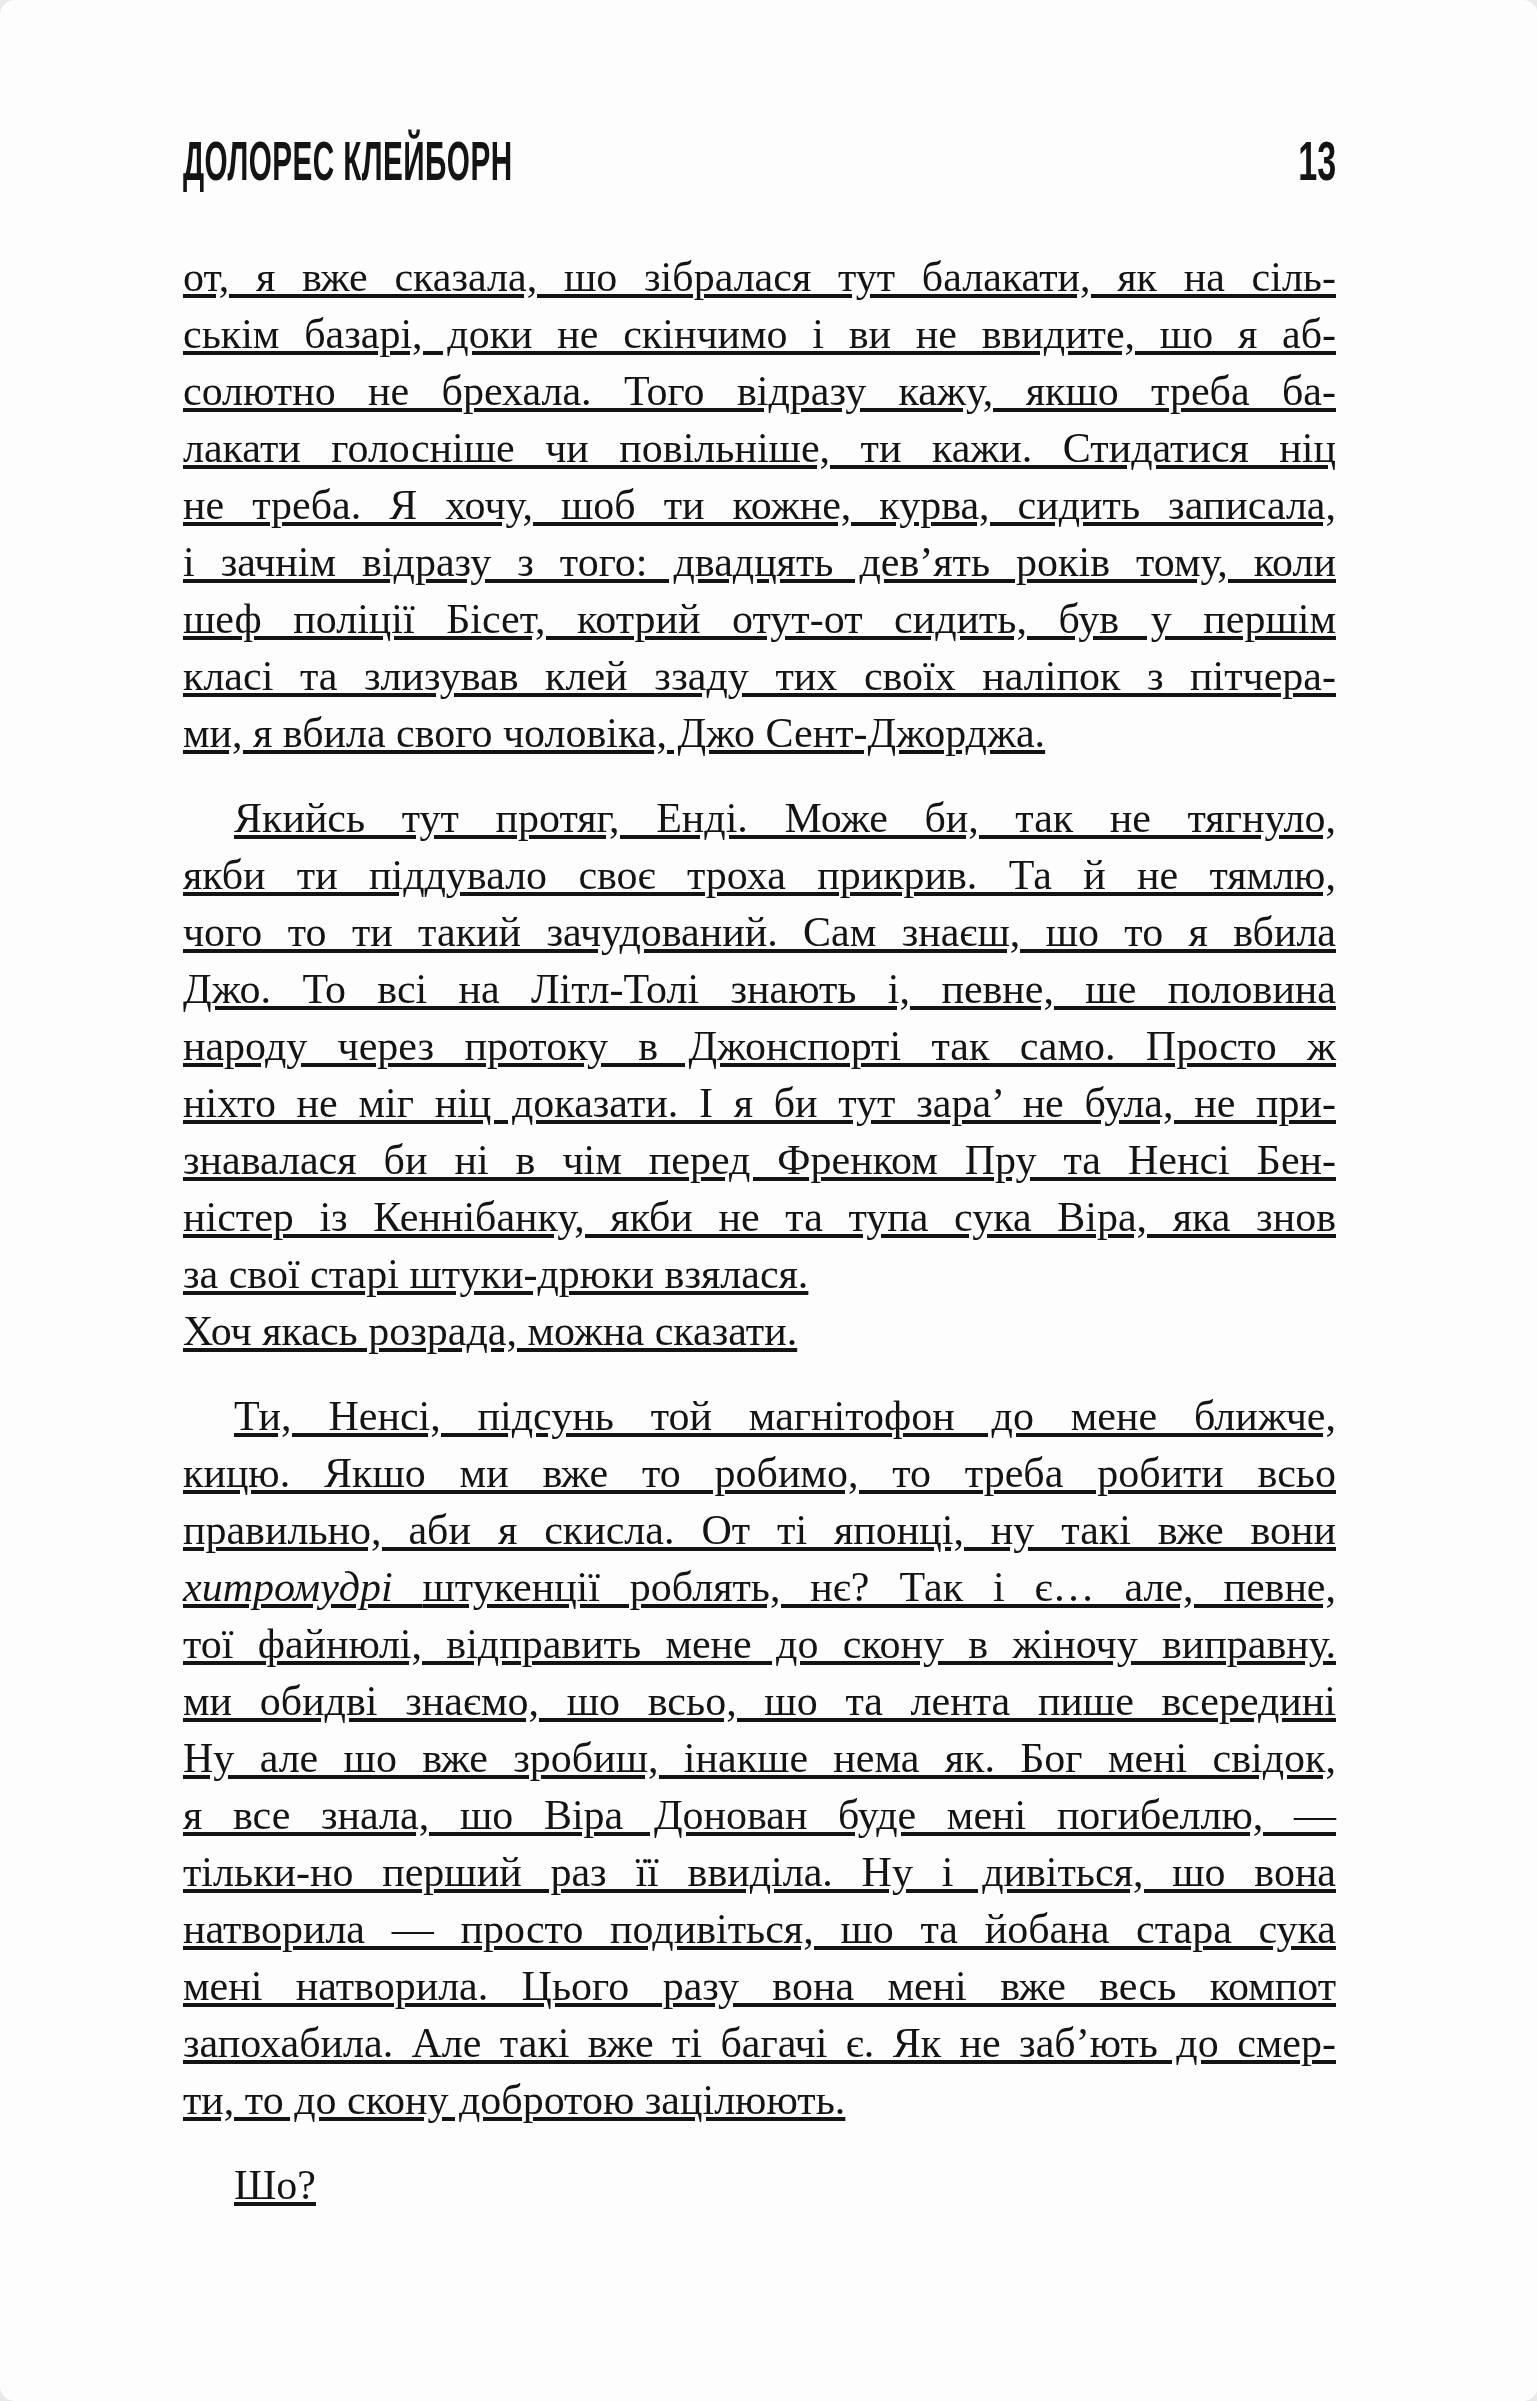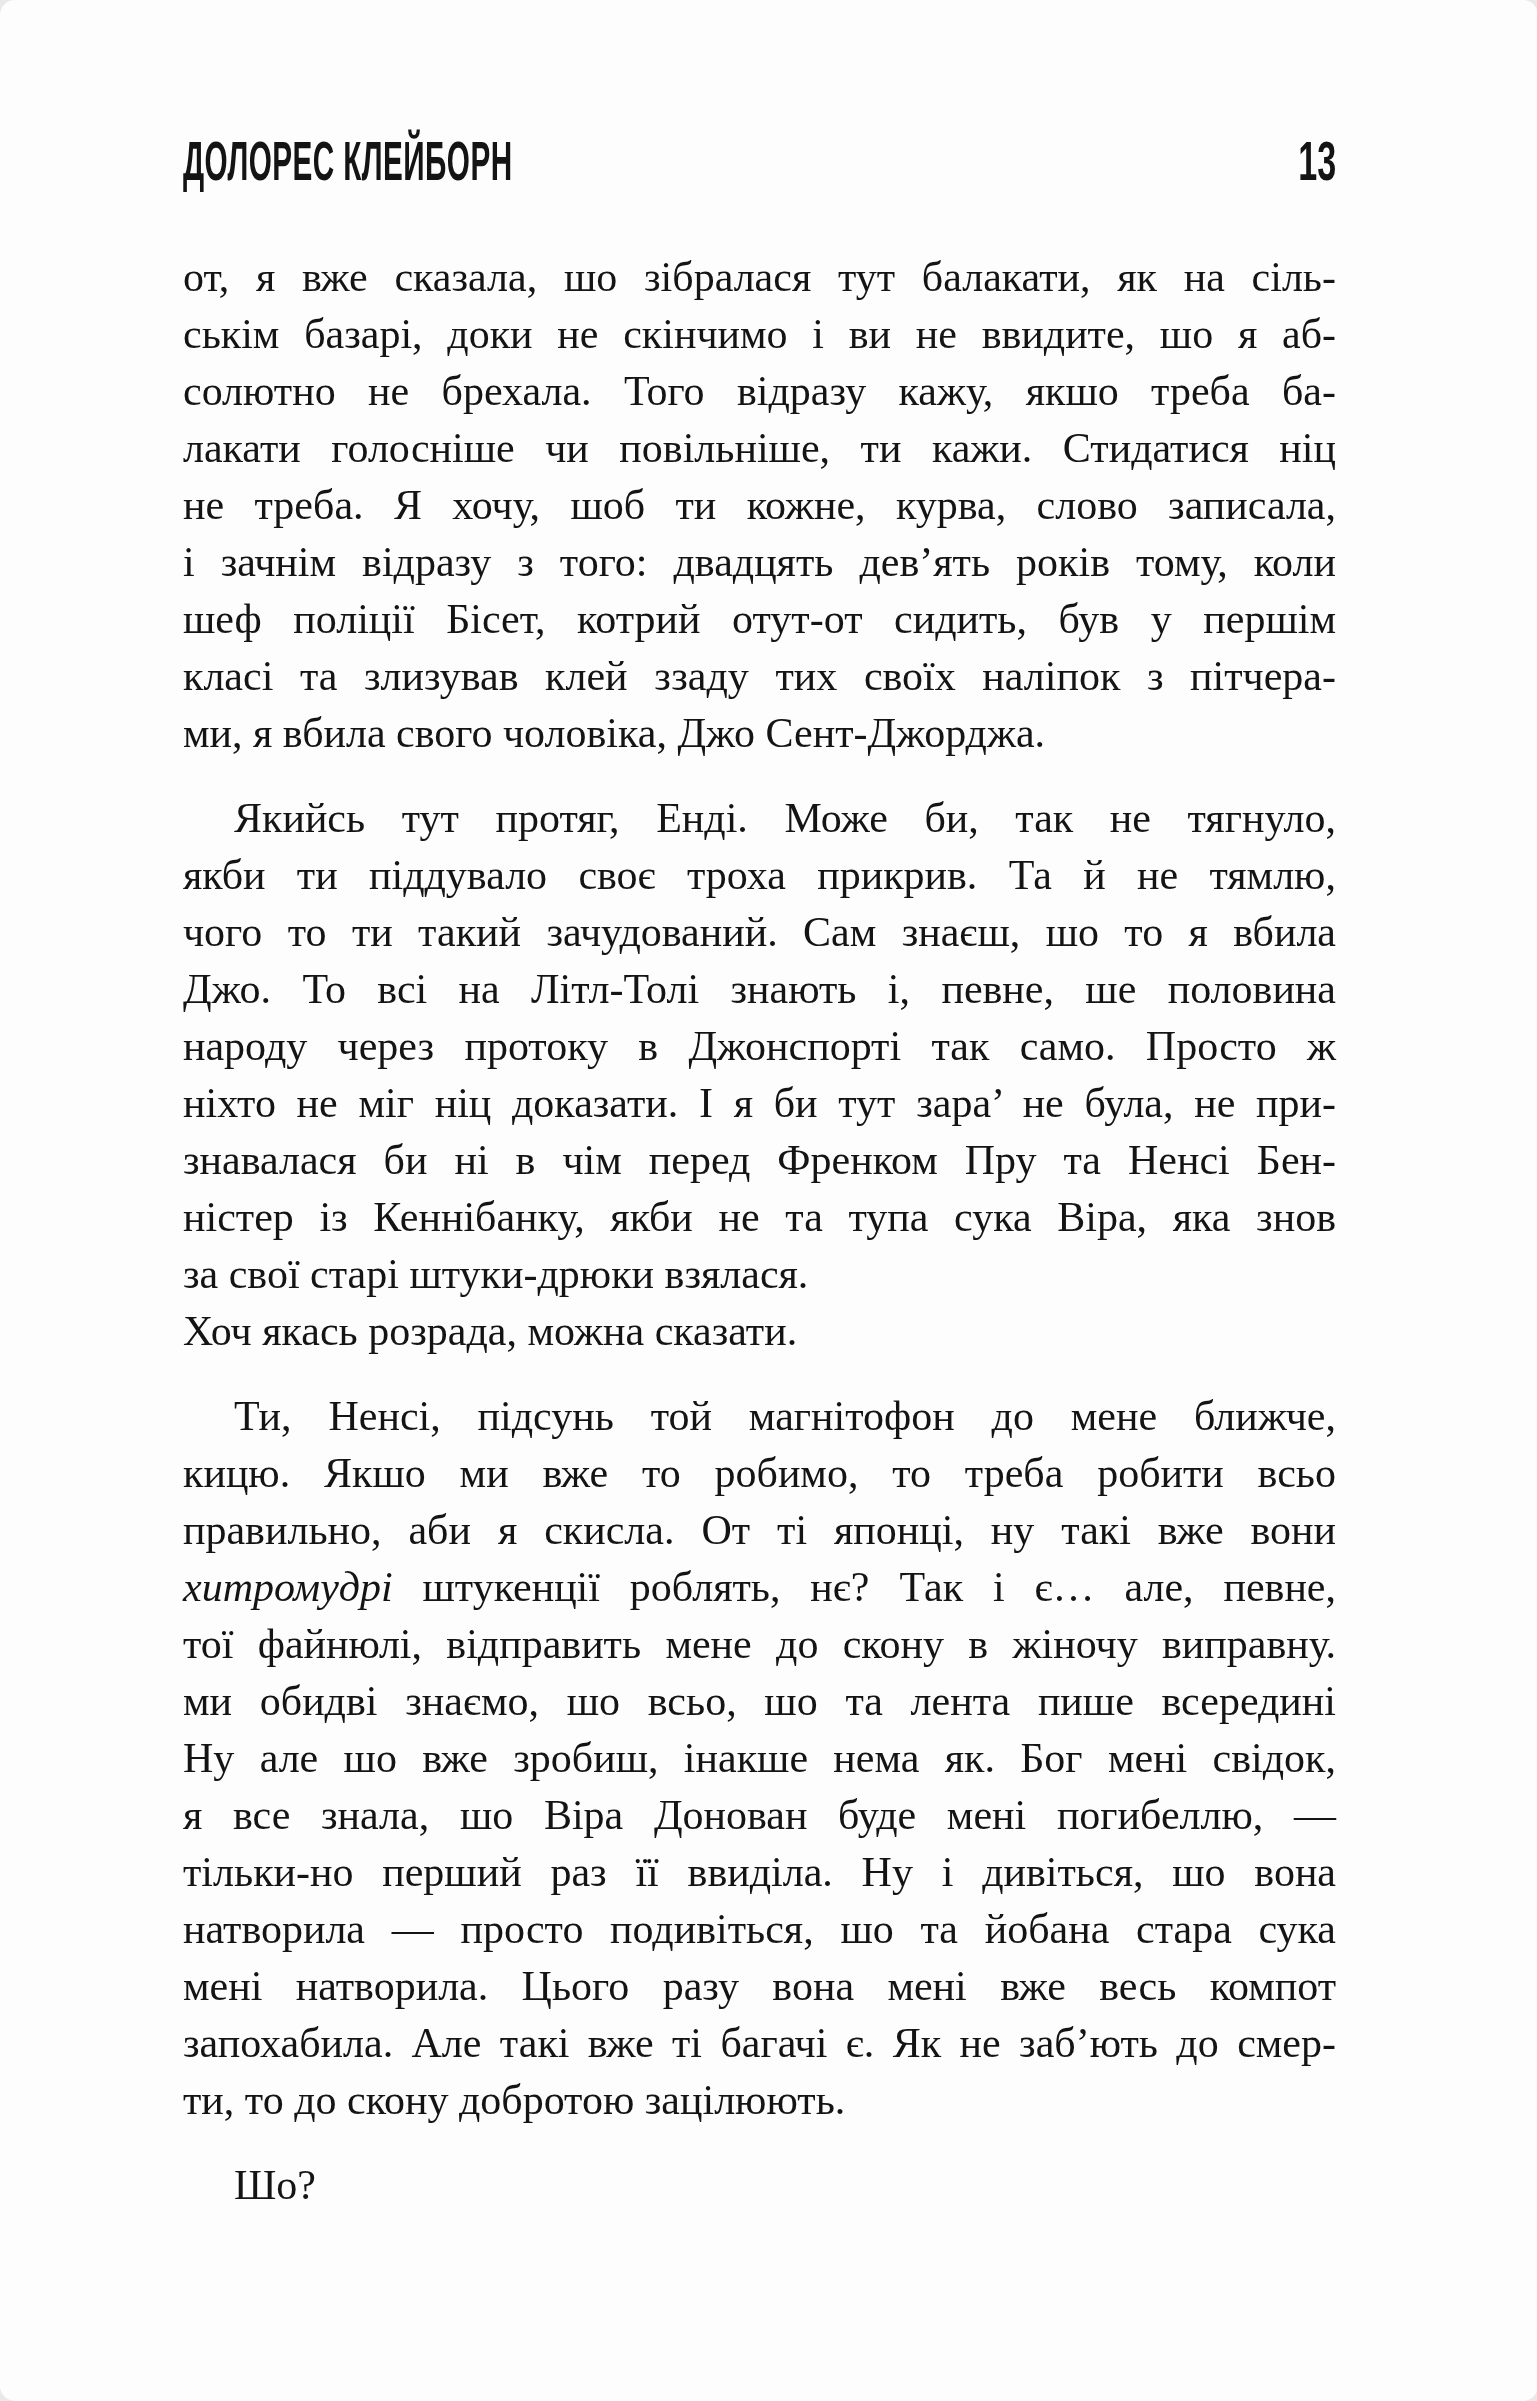--- a/index.html
+++ b/index.html
@@ -40,42 +40,42 @@
     transform-origin: 100% 0;
   }
   .body-text {
     position: absolute;
     left: 183px;
     top: 249px;
     width: 1153px;
     font-size: 42px;
     line-height: 57px;
   }
-  .para { margin: 0; padding: 0; }
+  .para { margin: 0; padding: 0; text-decoration: underline; }
   .line {
     text-align: justify;
     text-align-last: justify;
   }
   .line.indent { padding-left: 51px; margin-top: 28px; }
   .line.end { text-align-last: left; }
   .it { font-style: italic; }
 </style>
 </head>
 <body>
 
 <div class="page">
   <div class="running-title">ДОЛОРЕС КЛЕЙБОРН</div>
   <div class="page-number">13</div>
   <div class="body-text">
       <div class="para">
         <div class="line">от, я вже сказала, шо зібралася тут балакати, як на сіль-</div>
         <div class="line">ськім базарі, доки не скінчимо і ви не ввидите, шо я аб-</div>
         <div class="line">солютно не брехала. Того відразу кажу, якшо треба ба-</div>
         <div class="line">лакати голосніше чи повільніше, ти кажи. Стидатися ніц</div>
-        <div class="line">не треба. Я хочу, шоб ти кожне, курва, слово записала,</div>
+        <div class="line">не треба. Я хочу, шоб ти кожне, курва, сидить записала,</div>
         <div class="line">і зачнім відразу з того: двадцять дев’ять років тому, коли</div>
         <div class="line">шеф поліції Бісет, котрий отут-от сидить, був у першім</div>
         <div class="line">класі та злизував клей ззаду тих своїх наліпок з пітчера-</div>
         <div class="line end">ми, я вбила свого чоловіка, Джо Сент-Джорджа.</div>
       </div>
       <div class="para">
         <div class="line indent">Якийсь тут протяг, Енді. Може би, так не тягнуло,</div>
         <div class="line">якби ти піддувало своє троха прикрив. Та й не тямлю,</div>
         <div class="line">чого то ти такий зачудований. Сам знаєш, шо то я вбила</div>
         <div class="line">Джо. То всі на Літл-Толі знають і, певне, ше половина</div>

